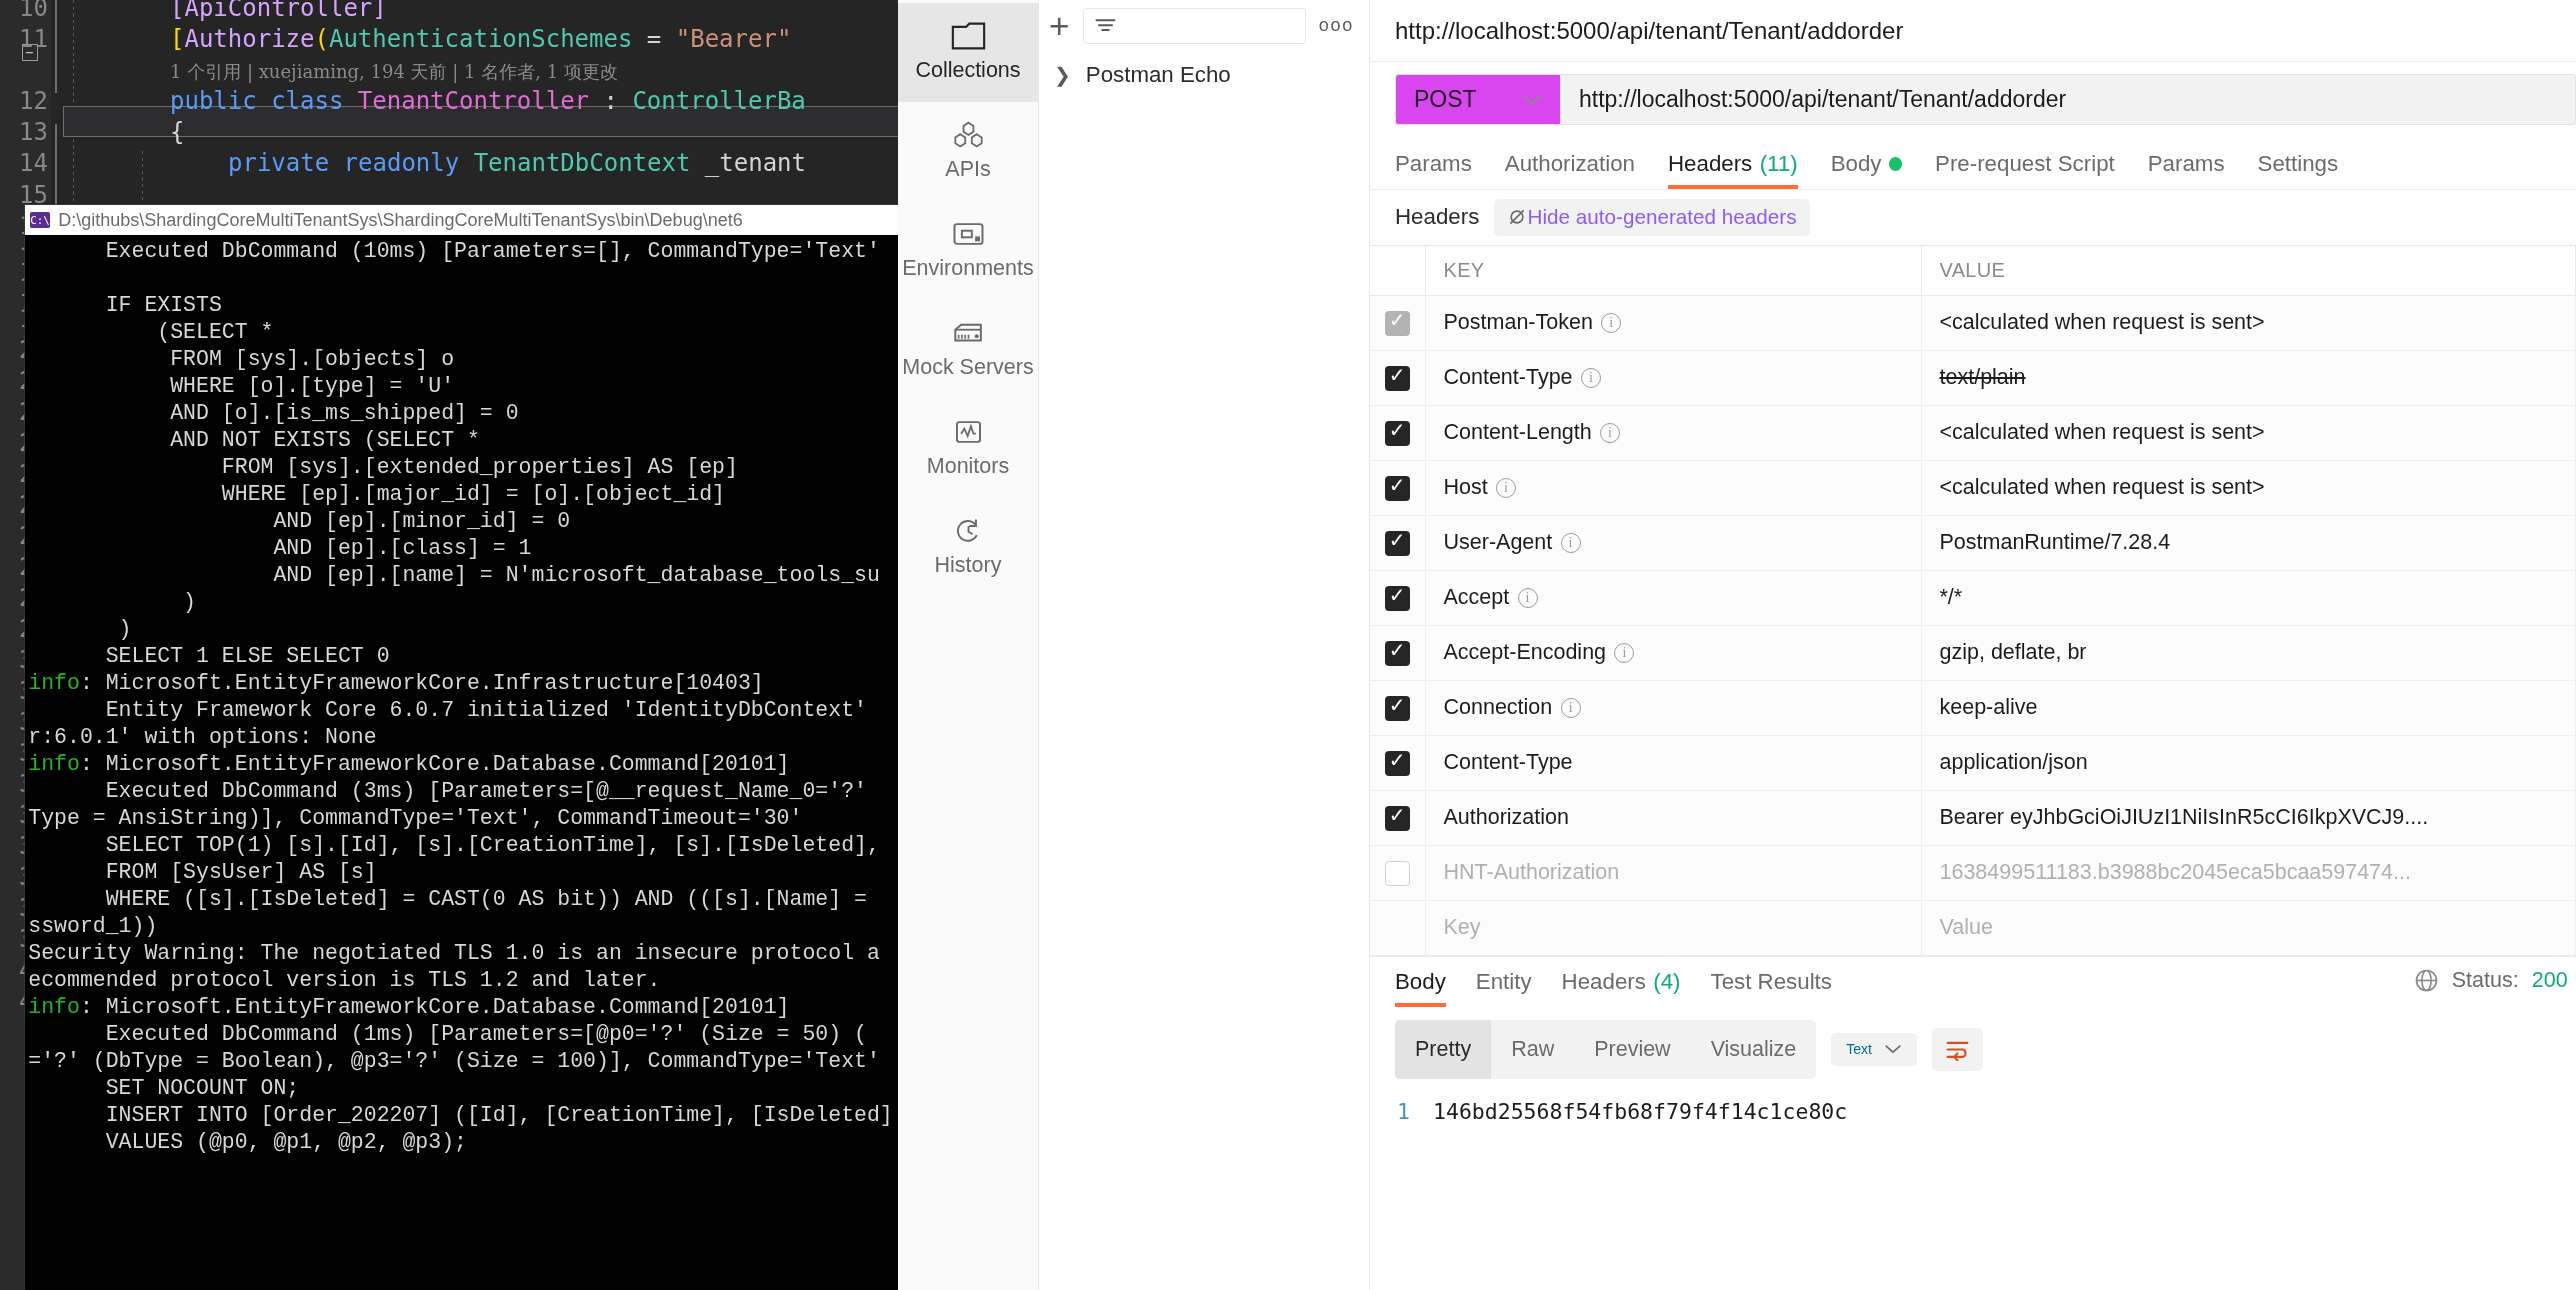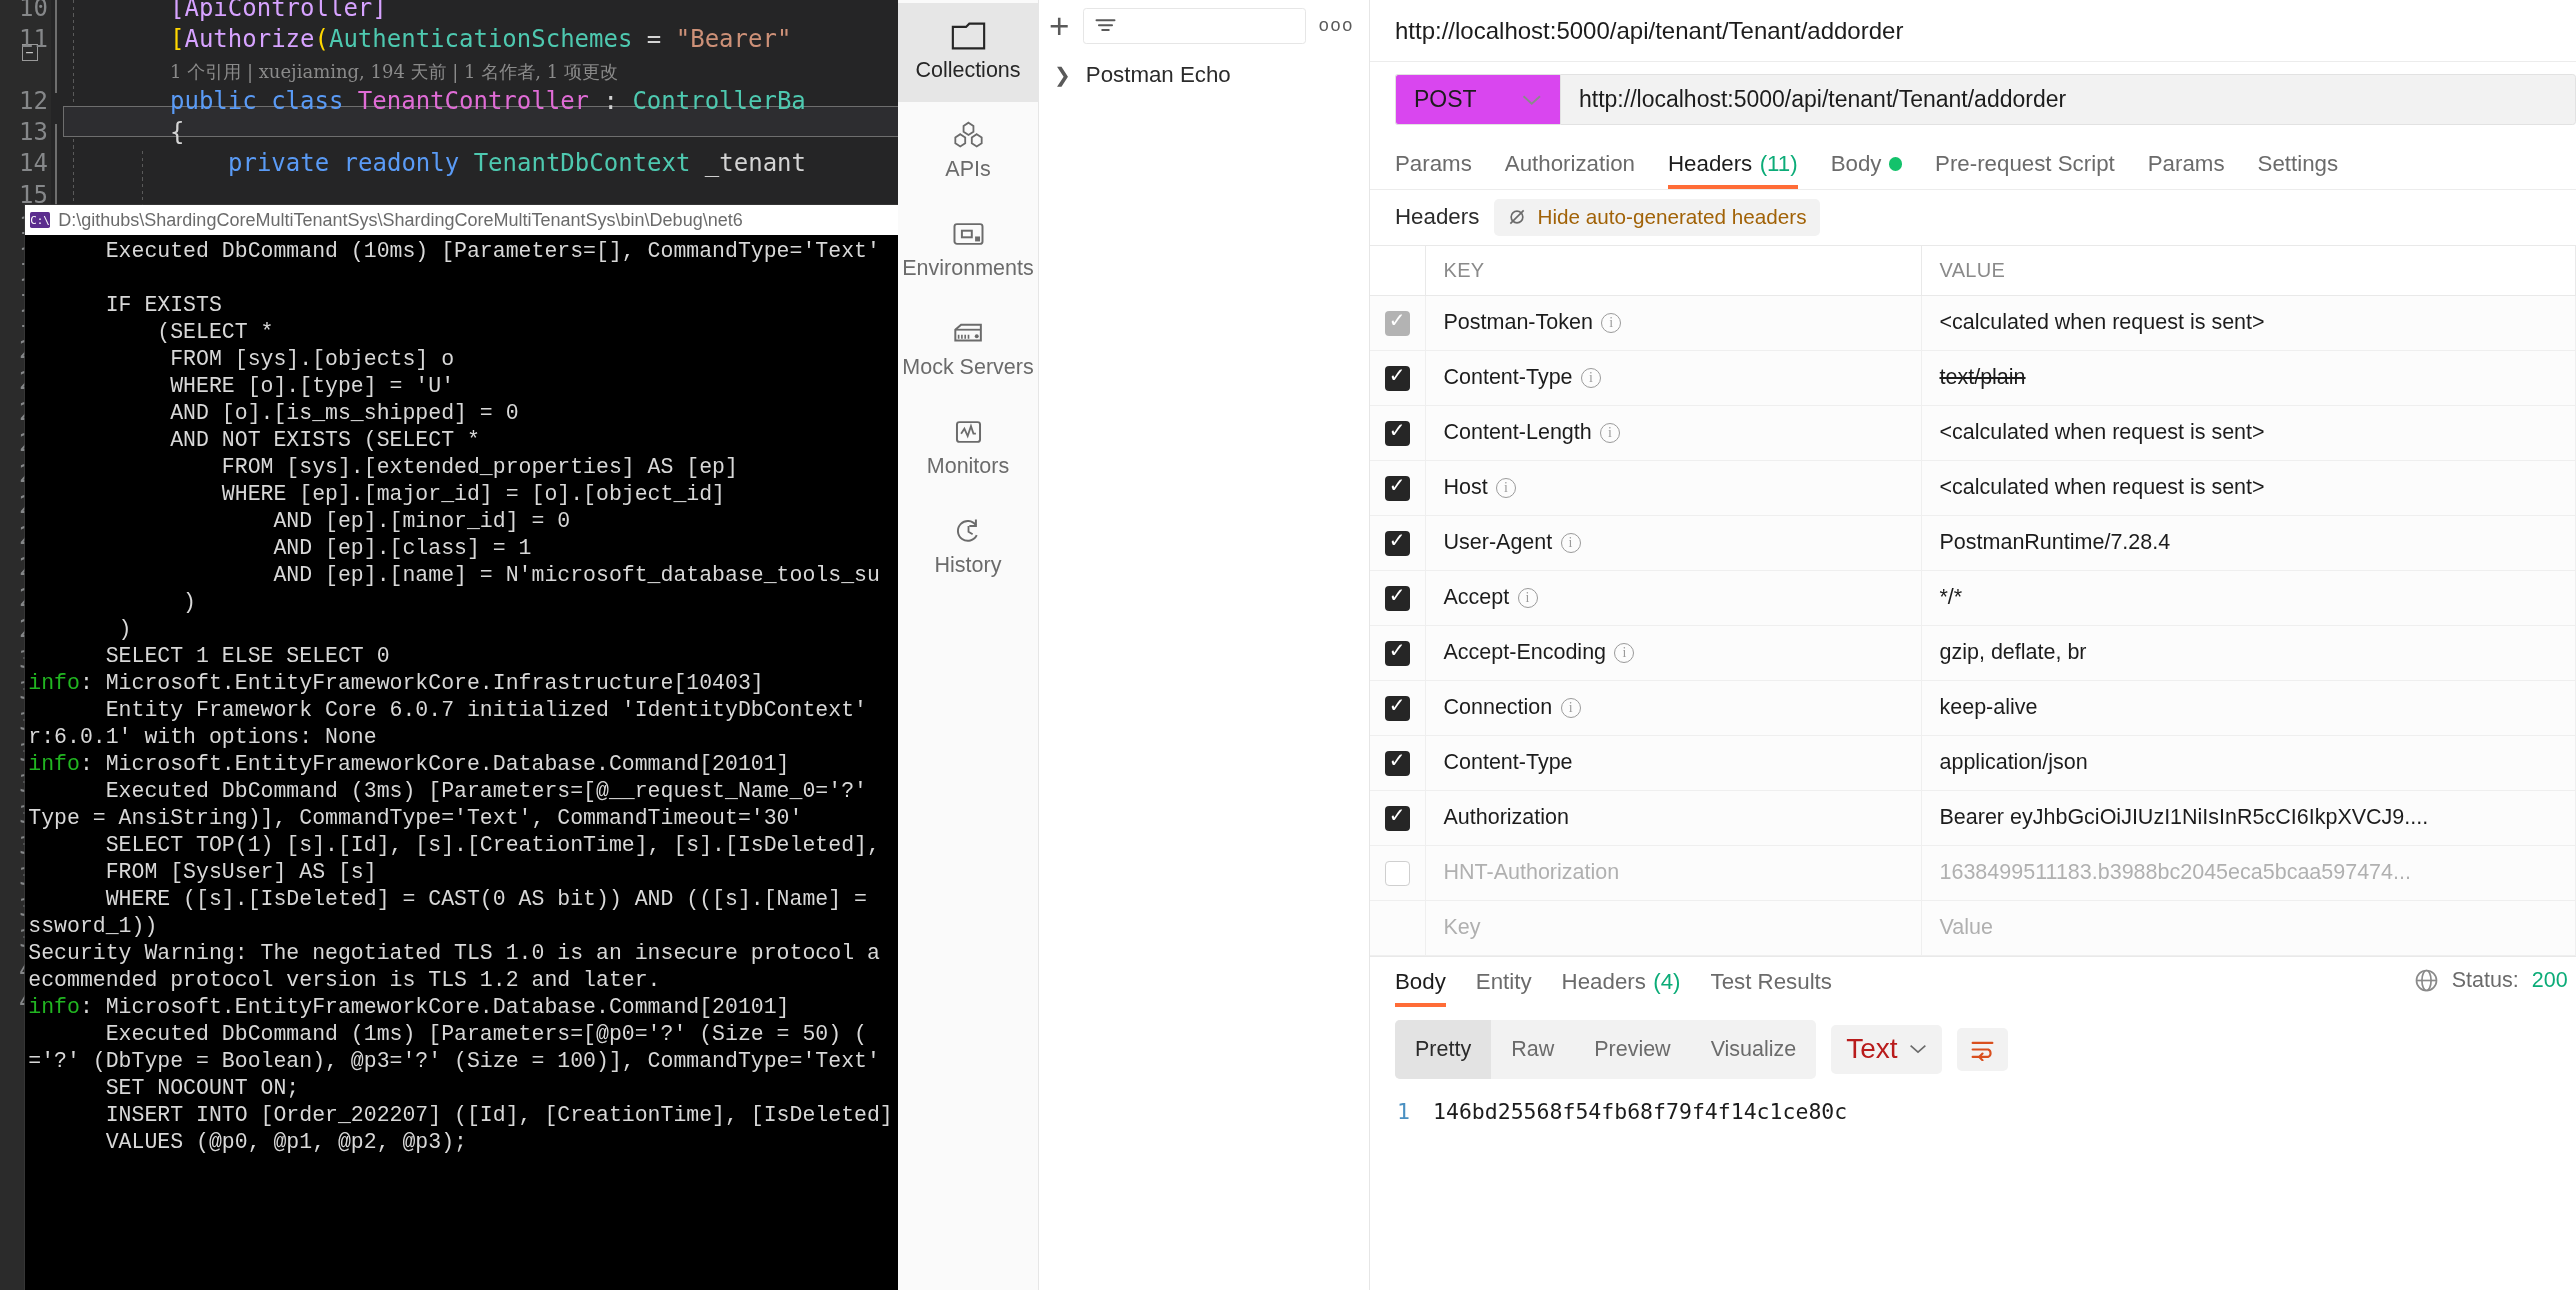--- a/index.html
+++ b/index.html
@@ -176,21 +176,21 @@
   }
   .cnt { color: #0cac78; }
   .dot-green { width: 13.2px; height: 13.2px; border-radius: 50%; background: #13c26b; display: inline-block; }
 
   .headers-sub {
     height: 55px; display: flex; align-items: center; gap: 15px; padding-left: 25px;
   }
   .headers-sub .lbl { font-size: 22.3px; color: #2b2b2b; }
   .pill {
     background: #f2f2f2; border-radius: 5px; padding: 6.6px 13.2px;
-    font-size: 20.7px; color: #a16207; display: flex; align-items: center; gap: 10px;
+    font-size: 20.7px; color: #8b5cf6; display: flex; align-items: center; 
     cursor: pointer;
   }
 
   table.hdr-table { width: 100%; border-collapse: collapse; table-layout: fixed; }
   table.hdr-table th {
     text-align: left; font-weight: normal;
     font-size: 20px; color: #8a8a8a; letter-spacing: 0.3px;
     padding: 11.6px 0 11.6px 18px; height: 50px;
     border-top: 0.8px solid #e9e9e9; border-bottom: 0.8px solid #e9e9e9;
     border-right: 0.8px solid #e9e9e9;
@@ -244,21 +244,21 @@
   }
   .status-val { color: #0cac78; }
   .resp-toolbar { display: flex; align-items: center; gap: 15px; padding: 13.2px 0 0 25px; }
   .seg { display: flex; background: #f2f2f2; border-radius: 5px; overflow: hidden; }
   .seg div {
     padding: 17px 20px; font-size: 21.5px; color: #6b6b6b; cursor: pointer;
   }
   .seg div.active { background: #e3e3e3; color: #2b2b2b; }
   .sel-box2 {
     background: #f2f2f2; border-radius: 5px; padding: 8.3px 15px;
-    font-size: 28px; color: #b91c1c; display: flex; align-items: center; gap: 11.6px;
+    font-size: 14px; color: #0369a1; display: flex; align-items: center; gap: 11.6px;
     cursor: pointer;
   }
   .wrap-btn {
     background: #f2f2f2; border-radius: 5px; width: 51px; height: 43px;
     display: flex; align-items: center; justify-content: center; cursor: pointer;
   }
   .resp-body {
     padding: 20px 0 0 25px; display: flex; gap: 23px;
     font-family: "DejaVu Sans Mono", monospace; font-size: 21.5px;
   }

